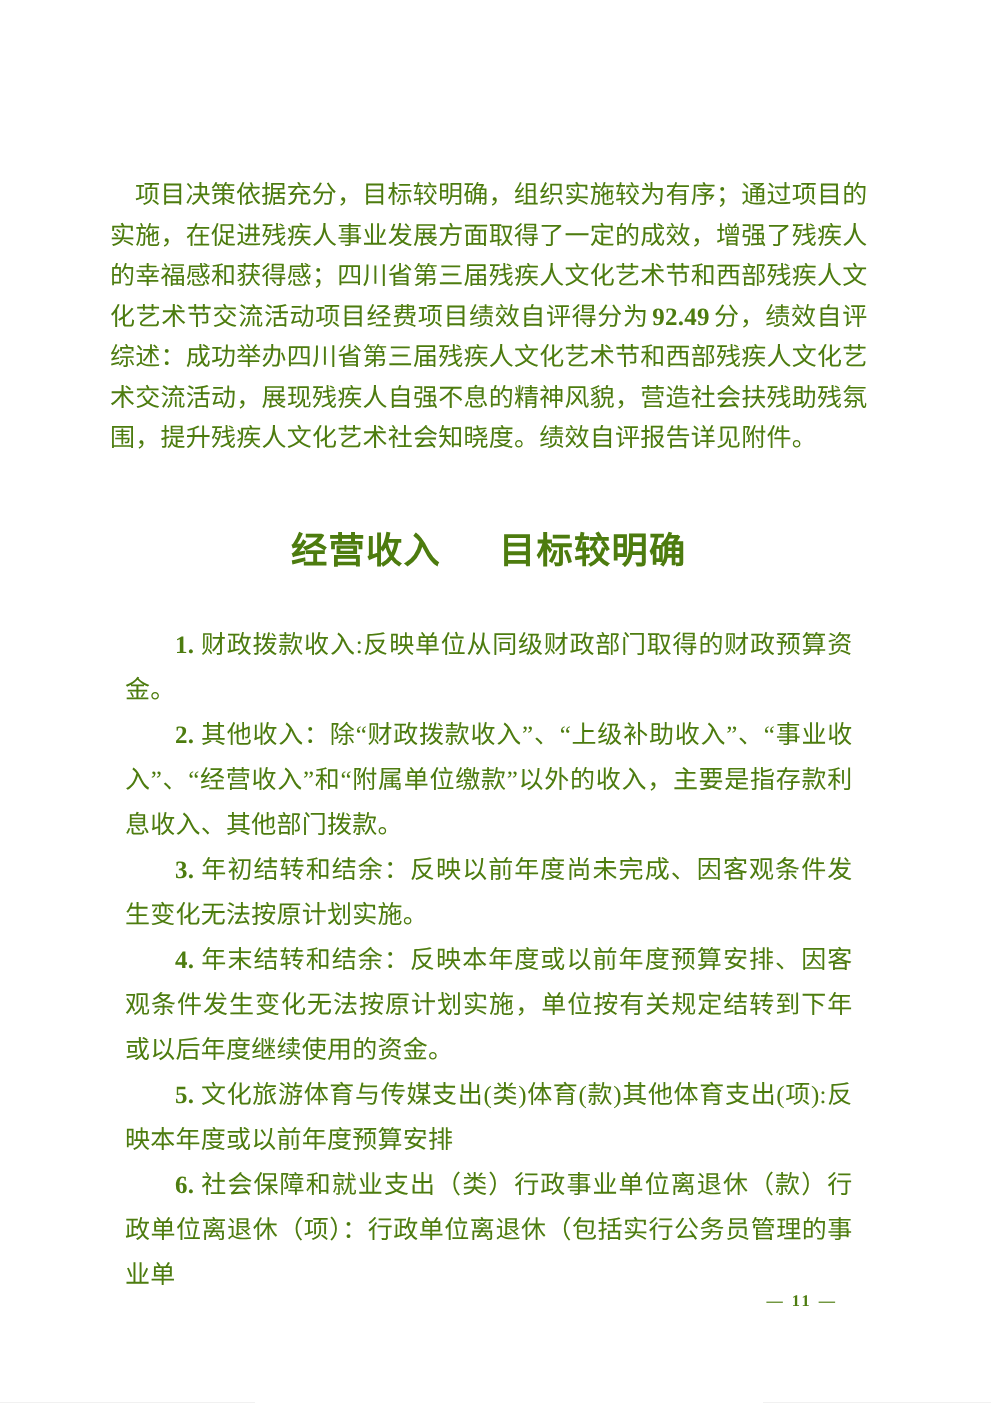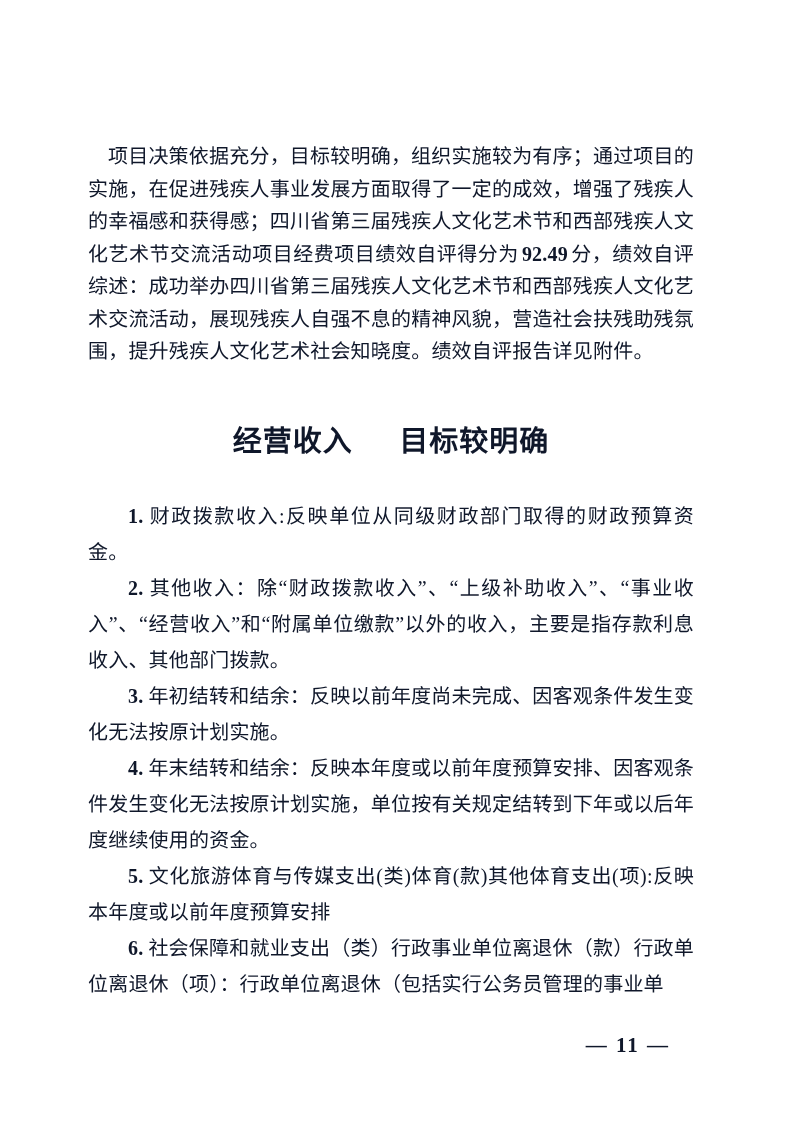--- a/index.html
+++ b/index.html
@@ -6,21 +6,21 @@
     margin: 0;
     padding: 0;
     background: #e8e8e8;
   }
   .page {
     position: relative;
     width: 793px;
     height: 1122px;
     margin: 0 auto;
     background: #ffffff;
-    color: #0f172a;
+    color: #4d7c0f;
     font-family: "Liberation Serif", "DejaVu Serif", serif;
     overflow: hidden;
   }
   .content {
     position: absolute;
     left: 88px;
     top: 0;
     width: 606px;
   }
   .para-main {
@@ -42,40 +42,40 @@
     font-size: 29px;
     font-weight: bold;
     line-height: 46px;
     letter-spacing: 1px;
   }
   .section-heading .gap {
     display: inline-block;
     width: 1.6em;
   }
   .glossary {
-    margin: 0;
+    margin: 12px;
     padding: 0;
   }
   .glossary-item {
     margin: 0;
     font-size: 20px;
     line-height: 36px;
     text-align: justify;
     text-indent: 2em;
     letter-spacing: 0.2px;
   }
   .glossary-item .num {
     font-weight: bold;
     padding-right: 5px;
   }
   .page-number {
     position: absolute;
     top: 1033px;
     right: 123px;
-    font-size: 21px;
+    font-size: 13px;
     font-weight: bold;
     letter-spacing: 2px;
   }
 </style>
 </head>
 <body>
 
 <div class="page">
   <div class="content">
 

